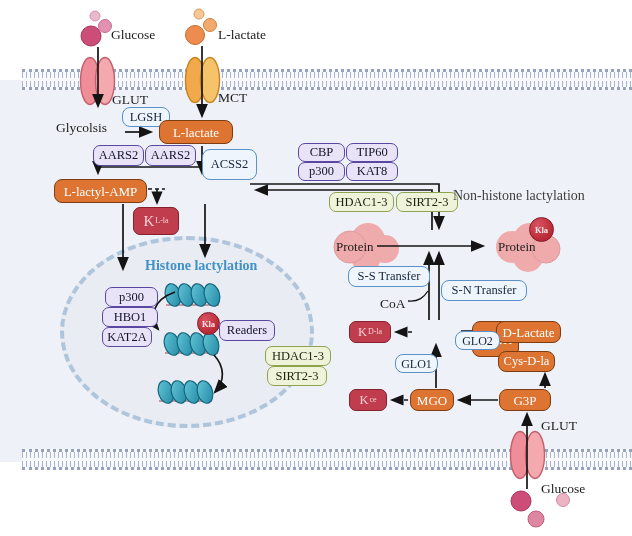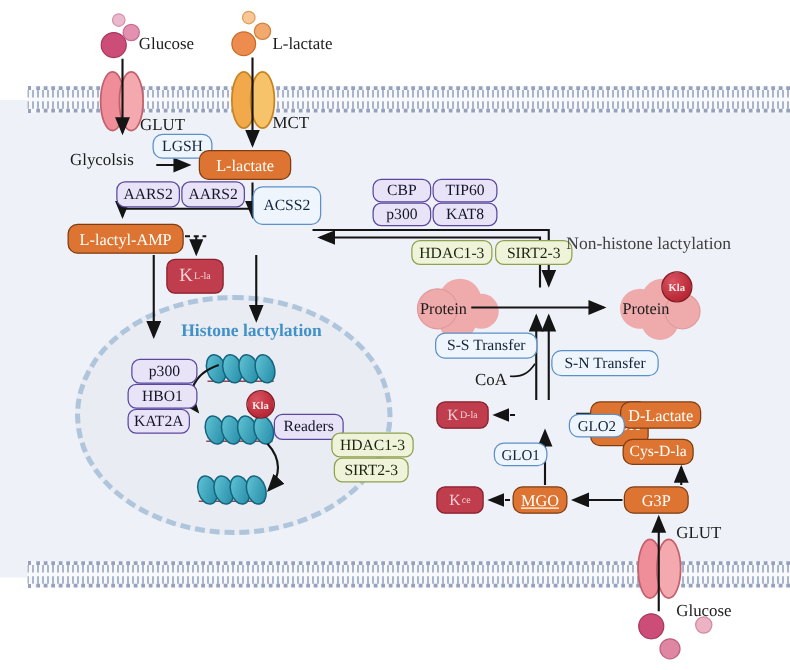--- a/index.html
+++ b/index.html
@@ -209,27 +209,27 @@
   </div>
   <div class="bx bx-orange" style="left:424px;top:321px;width:47px;height:36px;margin-left:48px;">LGSH</div>
   <div class="bx bx-orange" style="left:496px;top:321px;width:65px;height:22px;">D-Lactate</div>
   <div class="bx bx-blue" style="left:455px;top:331px;width:45px;height:19px;font-size:12px;font-family:Liberation Serif, serif;">GLO2</div>
   <div class="bx bx-orange" style="left:498px;top:351px;width:57px;height:21px;font-size:12.5px;">Cys-D-la</div>
   <div class="bx bx-blue" style="left:395px;top:354px;width:43px;height:19px;font-size:12px;">GLO1</div>
   <div class="bx bx-red" style="left:349px;top:389px;width:38px;height:22px;">
     <span>K</span>
       <sub>ce</sub>
   </div>
-  <div class="bx bx-orange" style="left:410px;top:389px;width:44px;height:22px;text-decoration:underline;">MGO</div>
+  <div class="bx bx-orange" style="left:410px;top:389px;width:44px;height:22px;">MGO</div>
   <div class="bx bx-orange" style="left:499px;top:389px;width:52px;height:22px;">G3P</div>
   <div class="txt" style="left:541px;top:418px;">GLUT</div>
   <div class="txt" style="left:541px;top:481px;">Glucose</div>
 
   <div class="txt title-blue" style="left:145px;top:258px;">Histone lactylation</div>
   <div class="bx bx-purple" style="left:105px;top:287px;width:53px;height:20px;">p300</div>
   <div class="bx bx-purple" style="left:102px;top:307px;width:56px;height:20px;">HBO1</div>
   <div class="bx bx-purple" style="left:102px;top:327px;width:50px;height:20px;">KAT2A</div>
   <div class="kla-circle" style="left:197px;top:312px;width:23px;height:23px;">Kla</div>
-  <div class="bx bx-purple" style="left:219px;top:331px;width:56px;height:21px;">Readers</div>
+  <div class="bx bx-purple" style="left:219px;top:320px;width:56px;height:21px;">Readers</div>
   <div class="bx bx-green" style="left:221px;top:346px;width:66px;height:20px;">HDAC1-3</div>
   <div class="bx bx-green" style="left:223px;top:366px;width:60px;height:20px;">SIRT2-3</div>
 
 </div>
 
 </body></html>

